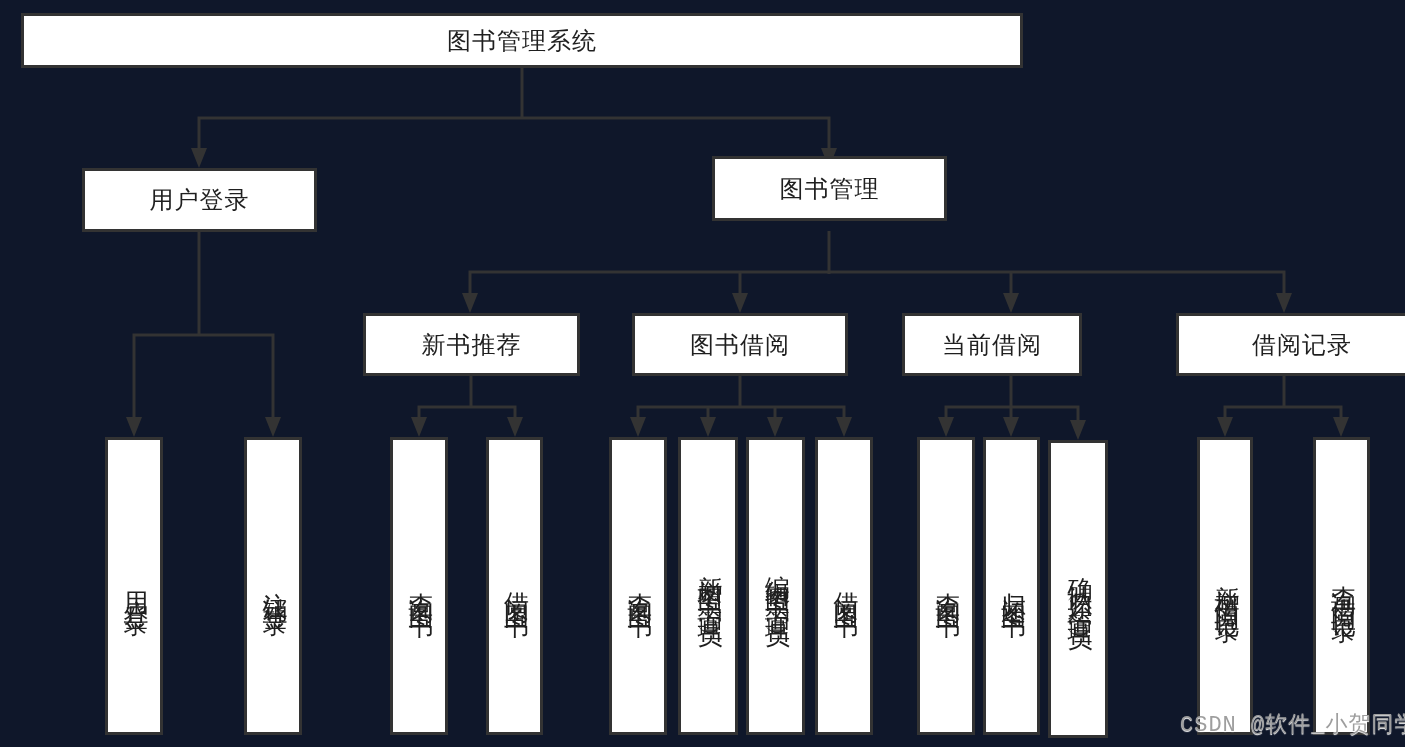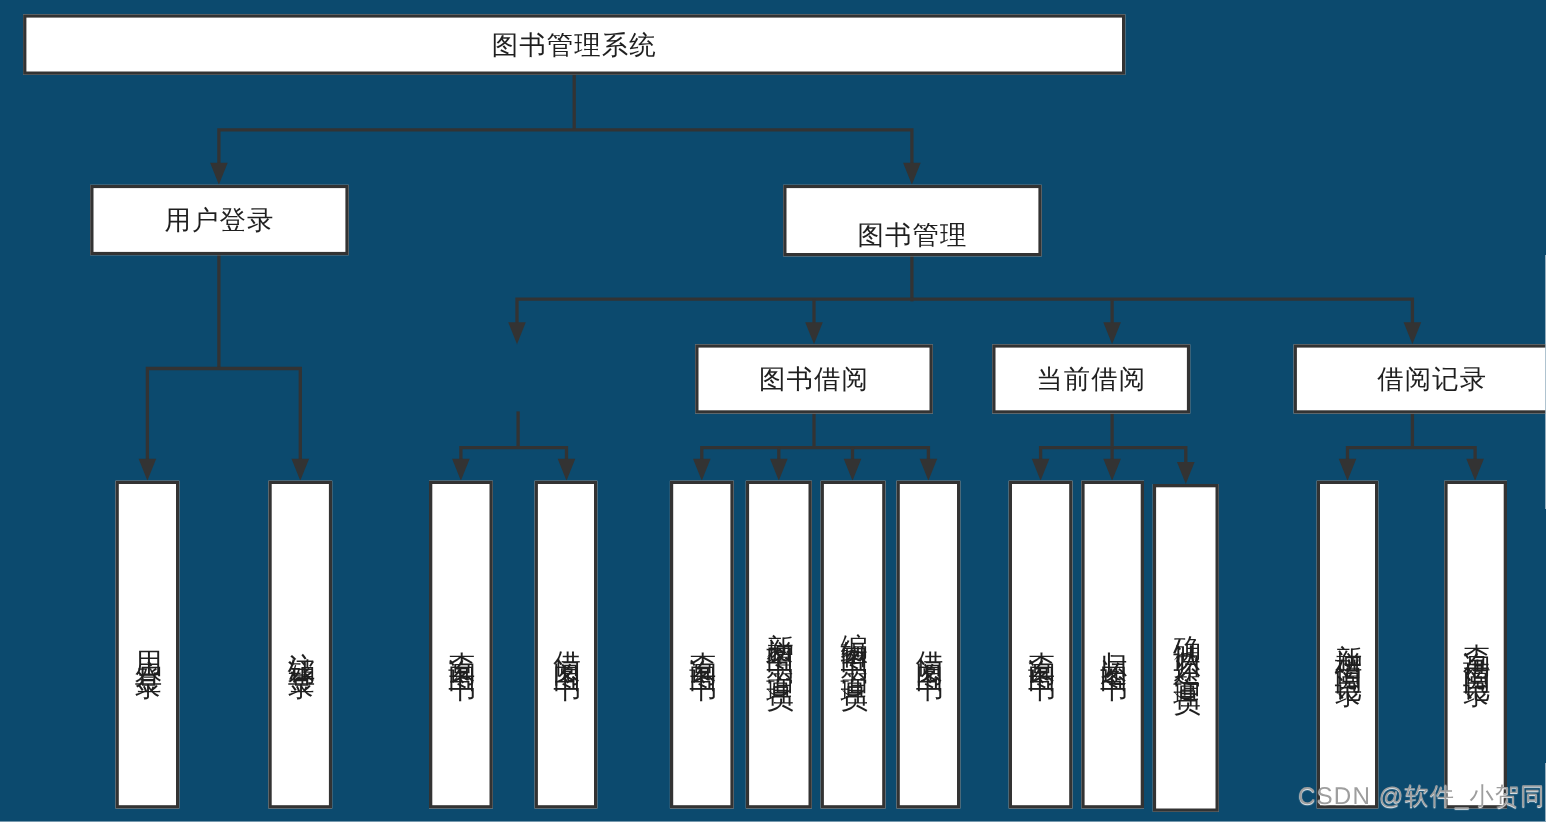--- a/index.html
+++ b/index.html
@@ -1,18 +1,18 @@
 <!DOCTYPE html>
 <html><head>
 <meta charset="utf-8">
 <style>
   html,body { margin:0; padding:0; background:#ffffff; }
   #canvas {
-    position:relative; width:1405px; height:747px; background:#0c4a6e;
-    font-family:Liberation Sans, sans-serif;
+    position:relative; width:1405px; height:747px; background:#0f172a;
+    font-family:Liberation Mono, monospace;
     overflow:hidden;
   }
   #connector-layer { position:absolute; left:0; top:0; z-index:1; }
   .box {
     position:absolute; box-sizing:border-box; background:#ffffff;
     border:3px solid #333333; display:flex; align-items:center; justify-content:center;
     color:#1f1f1f; z-index:2;
   }
   .h-label { font-size:24px; letter-spacing:1px; white-space:nowrap; }
   .v-box .v-label {
@@ -74,24 +74,27 @@
     </g>
   </svg>
 
   <div class="box" style="left:21px;top:13px;width:1002px;height:55px;">
     <span class="h-label">图书管理系统</span>
   </div>
 
   <div class="box" style="left:82px;top:168px;width:235px;height:64px;">
     <span class="h-label">用户登录</span>
   </div>
-  <div class="box" style="left:712px;top:168px;width:235px;height:65px;align-items:flex-end;">
+  <div class="box" style="left:712px;top:156px;width:235px;height:65px;">
     <span class="h-label">图书管理</span>
   </div>
 
+  <div class="box" style="left:363px;top:313px;width:217px;height:63px;">
+    <span class="h-label">新书推荐</span>
+  </div>
   <div class="box" style="left:632px;top:313px;width:216px;height:63px;text-align:right;">
     <span class="h-label">图书借阅</span>
   </div>
   <div class="box" style="left:902px;top:313px;width:180px;height:63px;">
     <span class="h-label">当前借阅</span>
   </div>
   <div class="box" style="left:1176px;top:313px;width:252px;height:63px;">
     <span class="h-label">借阅记录</span>
   </div>
 

